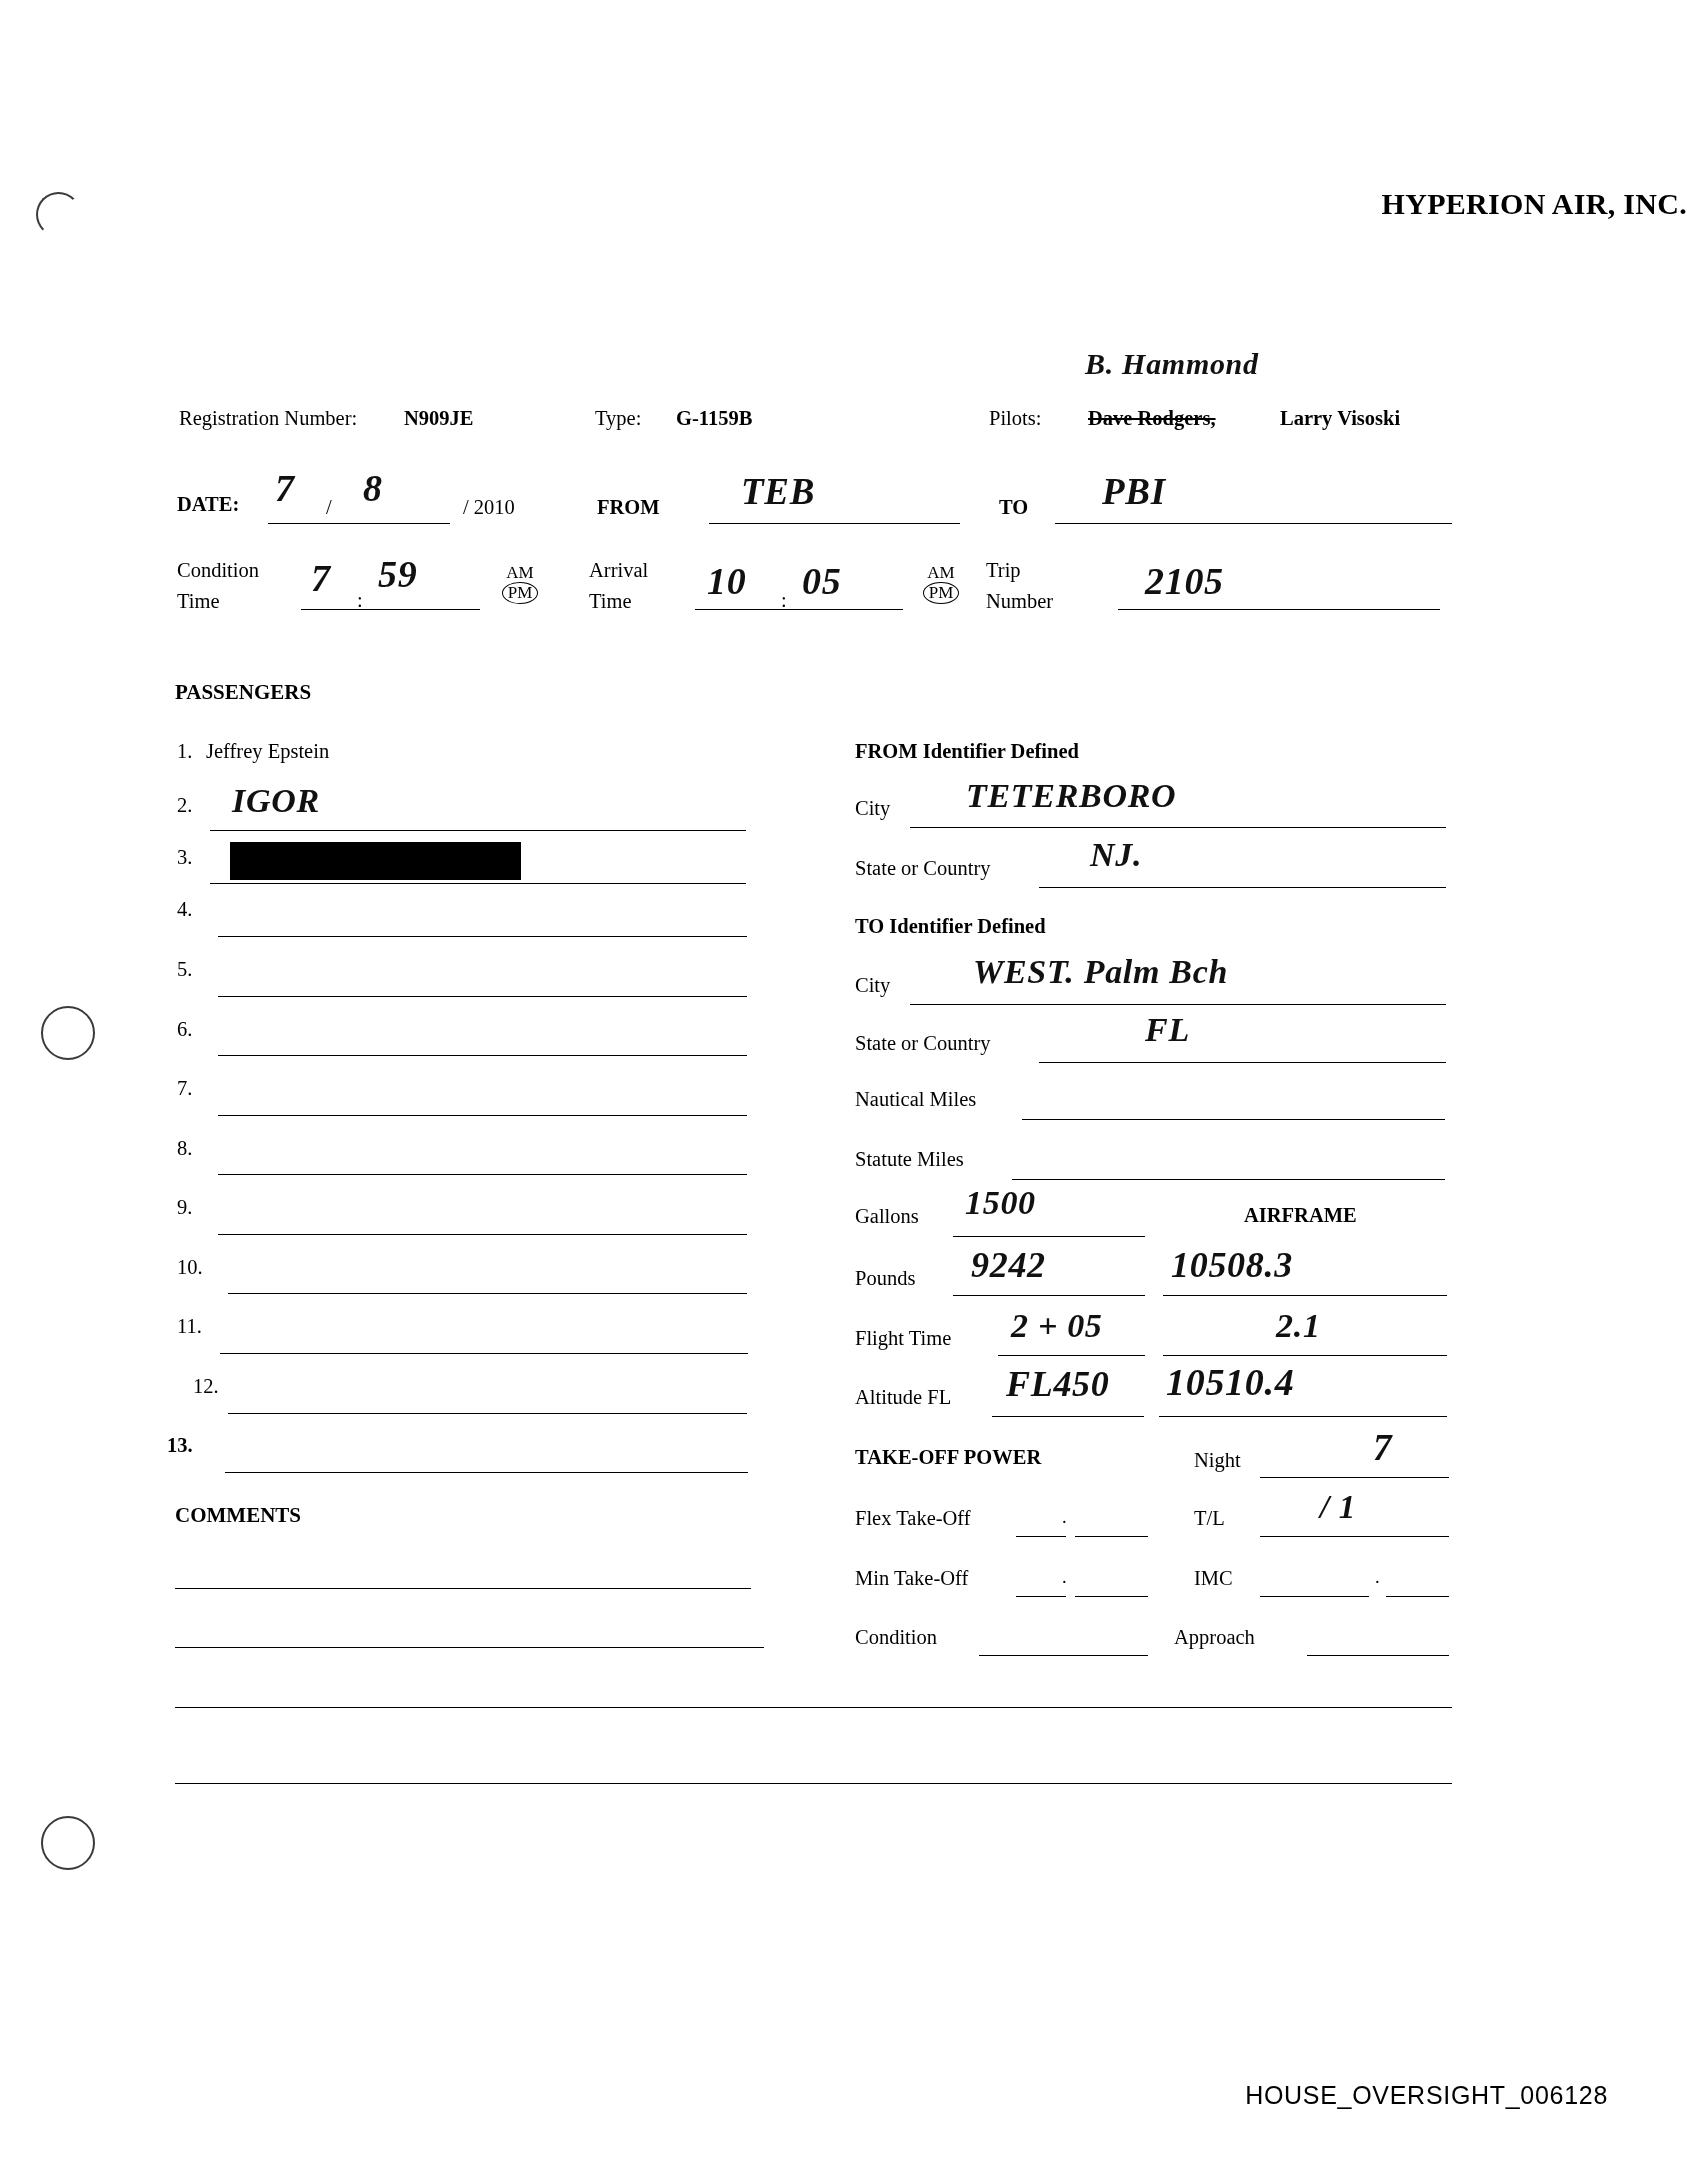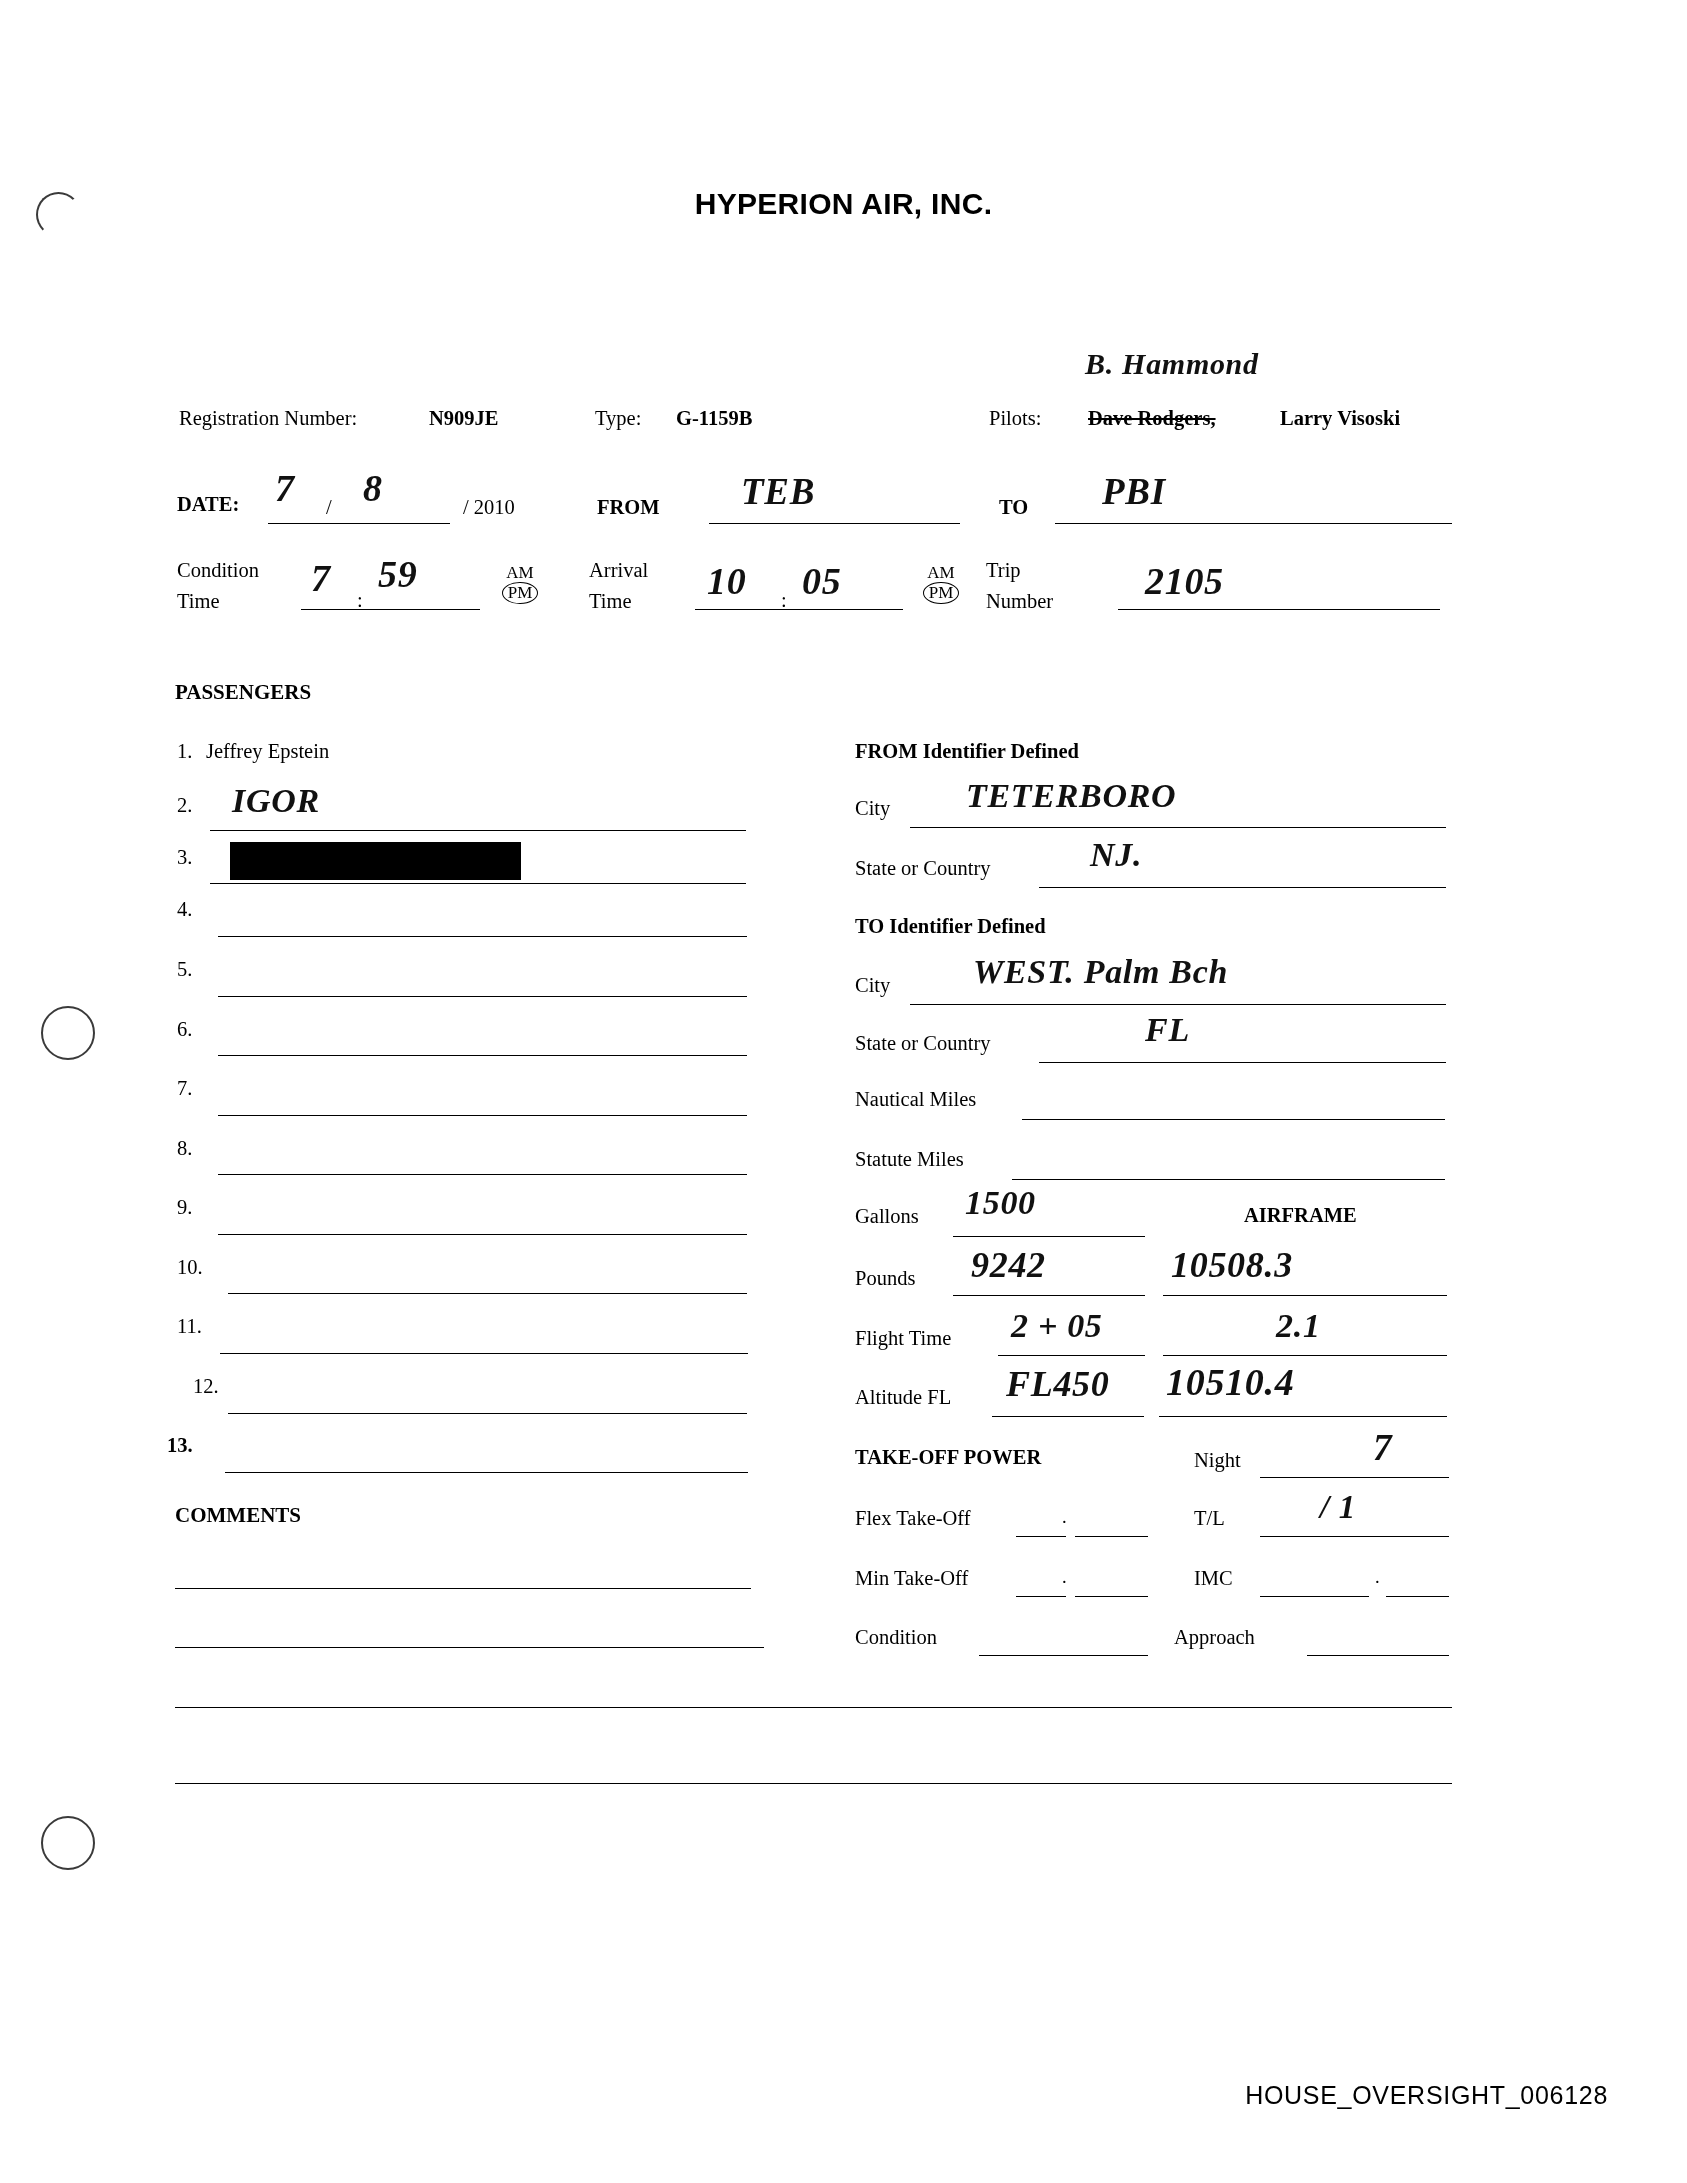--- a/index.html
+++ b/index.html
@@ -30,22 +30,22 @@
     border-radius: 50%;
     background: #ffffff;
   }
   .hole.h1 { left: 36px;  top: 192px;  width: 41px; height: 41px; border-right-color:#ffffff; border-bottom-color:#ffffff;}
   .hole.h2 { left: 41px;  top: 1006px; width: 50px; height: 50px; }
   .hole.h3 { left: 41px;  top: 1816px; width: 50px; height: 50px; }
 
   .title1, .title2 {
     position: absolute;
     width: 1687px;
-    text-align: center;
-    font-family: Liberation Sans, sans-serif;
+    text-align: right;
+    font-family: Liberation Serif, serif;
     font-weight: bold;
     letter-spacing: 0.3px;
   }
   .title1 { top: 187px; font-size: 30px; }
   .title2 { top: 266px; font-size: 30px; }
 
   .lbl {
     position: absolute;
     font-family: "Liberation Serif", serif;
     font-size: 20.5px;
@@ -107,21 +107,21 @@
 
 <div class="page">
 
   <div class="hole h1"></div>
   <div class="hole h2"></div>
   <div class="hole h3"></div>
 
   <div class="title1">HYPERION AIR, INC.</div>
 
   <div class="lbl" style="left:179px; top:407px;">Registration Number:</div>
-  <div class="lbl b" style="left:429px; top:407px;">N909JE</div>
+  <div class="lbl b" style="left:404px; top:407px;">N909JE</div>
 
   <div class="lbl" style="left:595px; top:407px;">Type:</div>
   <div class="lbl b" style="left:676px; top:407px;">G-1159B</div>
 
   <div class="lbl" style="left:989px; top:407px;">Pilots:</div>
   <div class="lbl b strike" style="left:1088px; top:407px;">Dave Rodgers,</div>
   <div class="lbl b" style="left:1280px; top:407px;">Larry Visoski</div>
   <div class="hw" style="left:1085px; top:347px; font-size:30px;">B. Hammond</div>
 
   <div class="lbl b" style="left:177px; top:493px;">DATE:</div>

